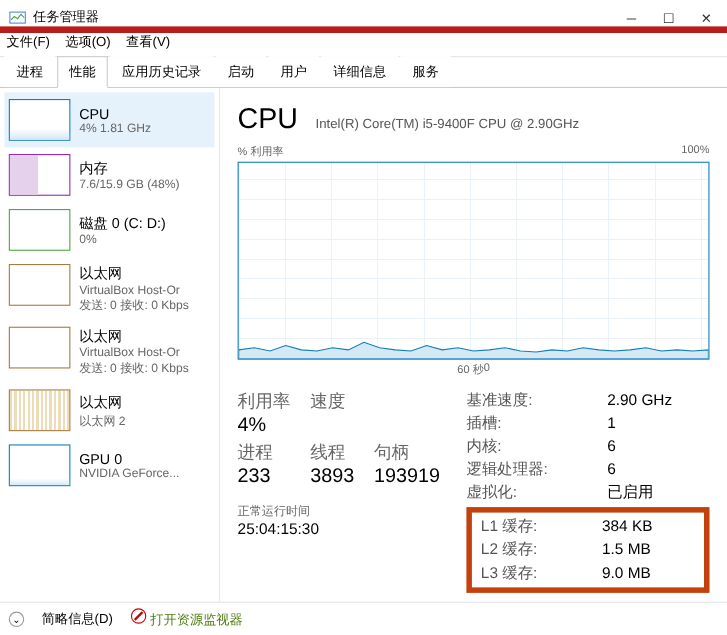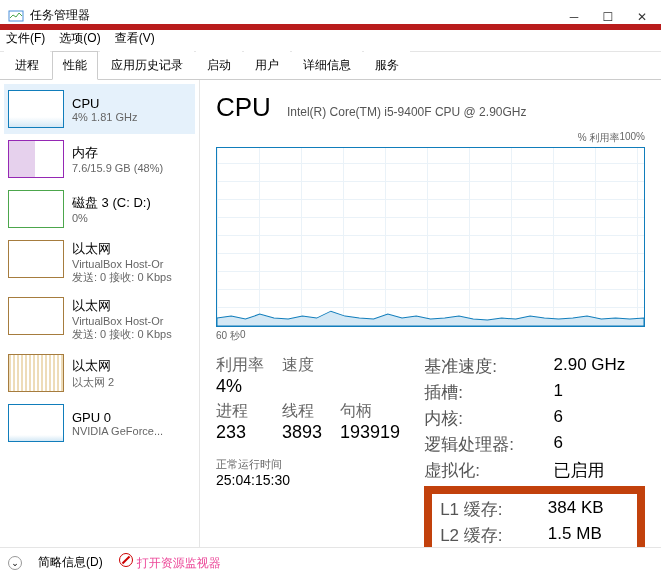--- a/index.html
+++ b/index.html
@@ -29,37 +29,37 @@
 .thumb.eth2::before{content:"";position:absolute;inset:0;background:repeating-linear-gradient(90deg,#d4a84e 0 2px,transparent 2px 4px);opacity:.4}
 .thumb.gpu{border-color:#117dbb}
 .thumb.gpu::after{content:"";position:absolute;bottom:0;left:0;right:0;height:6px;background:linear-gradient(to top,#d4e8f5,transparent)}
 .side-text{display:flex;flex-direction:column;justify-content:center;overflow:hidden}
 .side-title{font-size:13px;white-space:nowrap;overflow:hidden;text-overflow:ellipsis}
 .side-sub{font-size:11px;color:#666;white-space:nowrap;overflow:hidden;text-overflow:ellipsis}
 .main{flex:1;padding:12px 16px;overflow:hidden}
 .main-head{display:flex;align-items:baseline;gap:16px;margin-bottom:8px}
 .main-head h1{font-size:26px;font-weight:400}
 .main-head .sub{font-size:12px;color:#555}
-.chart-labels{display:flex;justify-content:flex-end;font-size:10px;color:#666;margin-bottom:2px}
+.chart-labels{display:flex;justify-content:space-between;font-size:10px;color:#666;margin-bottom:2px}
 .chart{height:180px;border:1px solid #117dbb;position:relative;background:repeating-linear-gradient(0deg,#eaf2f8 0 1px,transparent 1px 18px),repeating-linear-gradient(90deg,#eaf2f8 0 1px,transparent 1px 42px)}
 .chart svg{position:absolute;inset:0;width:100%;height:100%}
-.chart-xlabels{display:flex;justify-content:flex-start;font-size:10px;color:#666;margin-top:2px}
+.chart-xlabels{display:flex;justify-content:center;font-size:10px;color:#666;margin-top:2px}
 .stats{display:flex;gap:24px;margin-top:12px}
 .stats-left{display:grid;grid-template-columns:auto auto auto;gap:4px 18px}
 .stats-right{flex:1}
 .stat-label{font-size:16px;color:#666}
 .stat-val{font-size:18px}
-.kvlist{display:grid;grid-template-columns:auto auto;gap:3px 20px;font-size:17px}
+.kvlist{display:grid;grid-template-columns:auto auto;gap:3px 20px;font-size:14px}
 .kvlist .k{color:#555}
-.redbox{border:8px solid #c2410c;padding:4px 8px;margin-top:4px}
+.redbox{border:5px solid #c2410c;padding:4px 8px;margin-top:4px}
 .uptime-label{font-size:11px;color:#666;margin-top:14px}
 .uptime-val{font-size:14px}
 .footer{height:30px;border-top:1px solid #e5e5e5;display:flex;align-items:center;padding:0 8px;gap:16px;font-size:12px}
 .footer .arrow{width:14px;height:14px;border:1px solid #999;border-radius:50%;display:flex;align-items:center;justify-content:center;font-size:9px}
-.footer .link{color:#ec4899;cursor:pointer}
+.footer .link{color:#4d7c0f;cursor:pointer}
 .footer .link-icon{width:14px;height:14px;border:1px solid #c00;border-radius:50%;display:inline-flex;align-items:center;justify-content:center;margin-right:4px;position:relative}
 .footer .link-icon::after{content:"";position:absolute;width:2px;height:10px;background:#c00;transform:rotate(45deg)}
 </style>
 </head>
 <body>
 
 <div class="titlebar">
   <span class="app-icon">
     <svg viewBox="0 0 16 16">
         <rect x="1" y="3" width="14" height="10" fill="none" stroke="#4a90d9" stroke-width="1"></rect>
@@ -102,21 +102,21 @@
     <div class="side-item">
       <div class="thumb mem"></div>
       <div class="side-text">
         <div class="side-title">内存</div>
         <div class="side-sub">7.6/15.9 GB (48%)</div>
       </div>
     </div>
     <div class="side-item">
       <div class="thumb disk"></div>
       <div class="side-text">
-        <div class="side-title">磁盘 3 (C: D:)</div>
+        <div class="side-title">磁盘 0 (C: D:)</div>
         <div class="side-sub">0%</div>
       </div>
     </div>
     <div class="side-item">
       <div class="thumb eth"></div>
       <div class="side-text">
         <div class="side-title">以太网</div>
         <div class="side-sub">VirtualBox Host-Or</div>
         <div class="side-sub">发送: 0 接收: 0 Kbps</div>
       </div>

